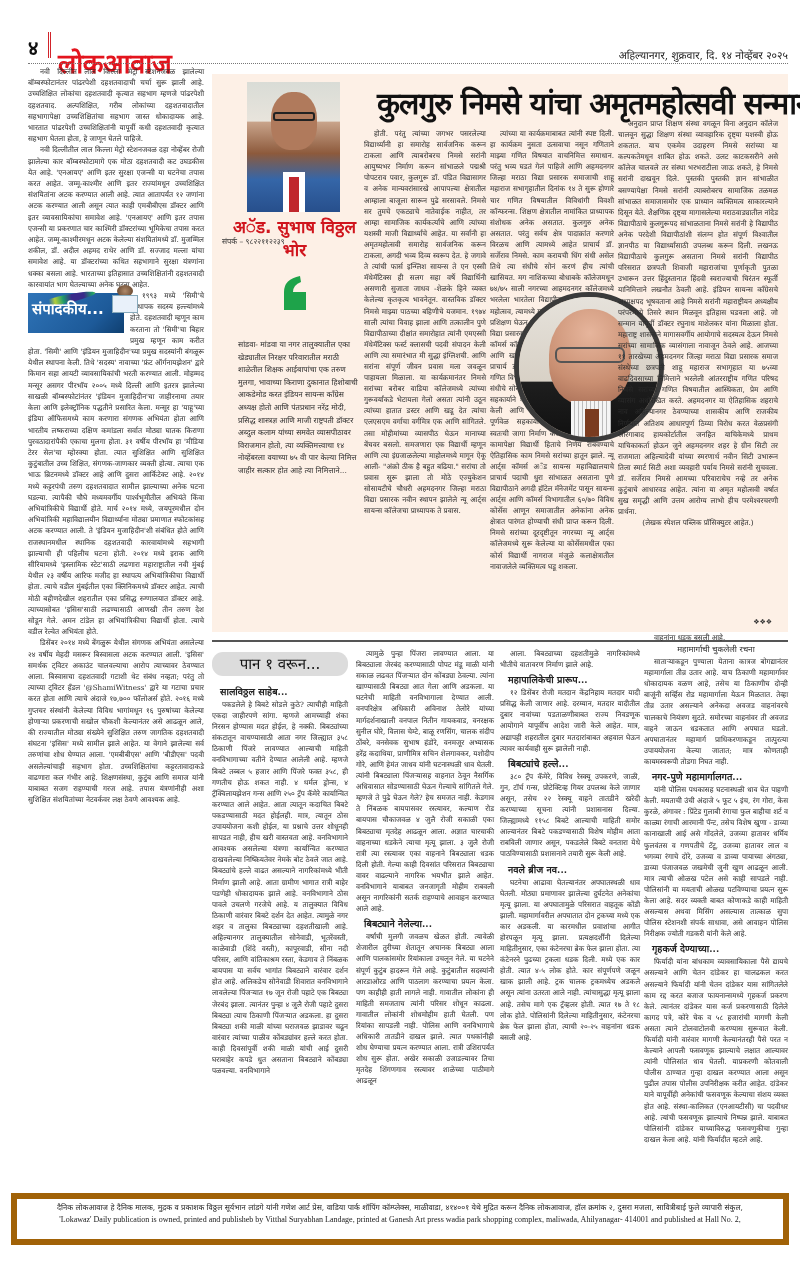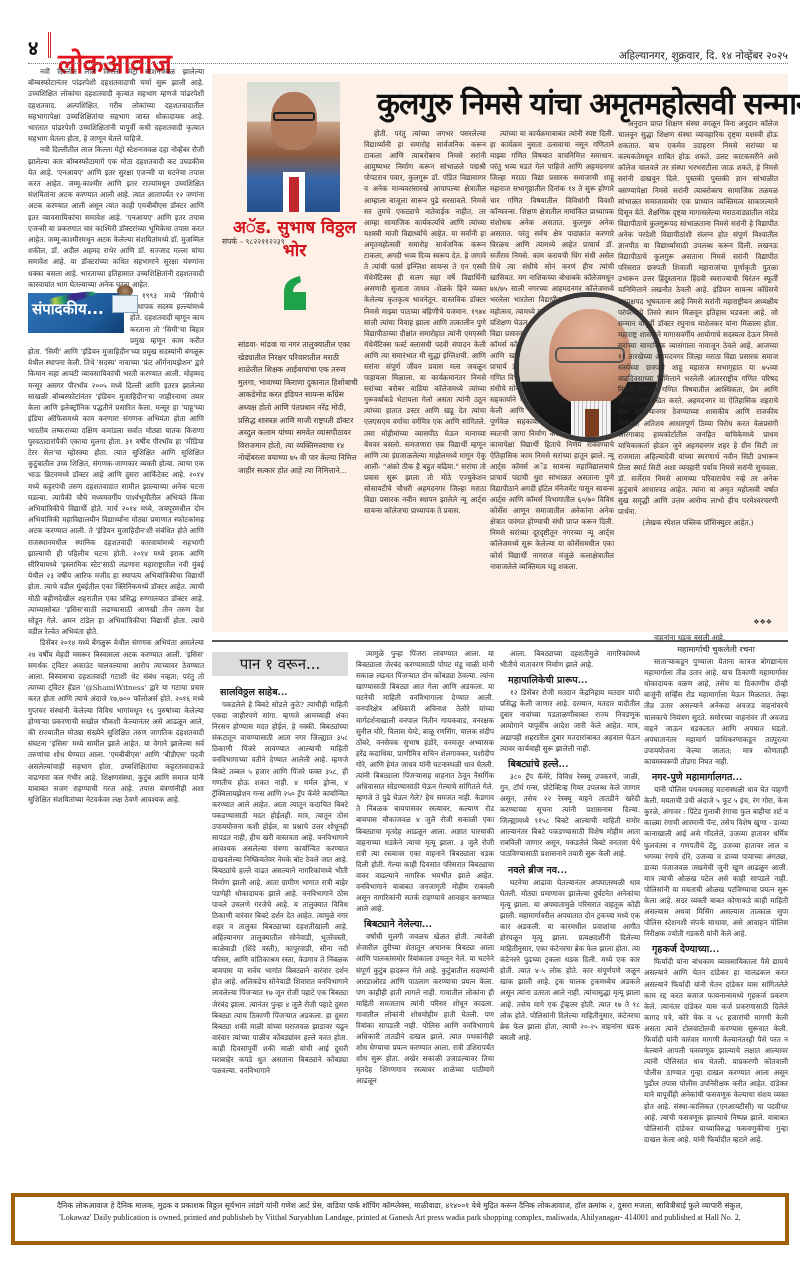--- a/index.html
+++ b/index.html
@@ -45,31 +45,31 @@
   .fc3 { left: 406px; top: 44px; width: 160px; }
   .portrait { position: absolute; left: 302px; top: 218px; width: 150px; height: 150px; border-radius: 50%; border: 5px solid #3a3a3a; overflow: hidden; background: #c9b9a8; }
   .portrait .bg { position:absolute; inset:0; background: linear-gradient(180deg,#e6e2db 0%, #d8d1c6 60%, #1e1e1e 61%, #111 100%); }
   .portrait .head { position:absolute; left:30px; top:12px; width:82px; height:96px; border-radius: 48% 48% 42% 42%; background: radial-gradient(circle at 50% 25%, #e6b59c 0%, #c98f72 60%, #a46a52 100%); }
   .portrait .spec { position:absolute; left:36px; top:50px; width:70px; height:16px; border:2px solid #555; border-radius:6px; }
   .portrait .collar { position:absolute; left:52px; top:104px; width:40px; height:46px; background: repeating-linear-gradient(90deg,#f4f4f4 0 3px,#bbb 3px 4px); }
   .portrait .ptie { position:absolute; left:66px; top:112px; width:14px; height:38px; background:#7a3b1f; }
   .feature-end { position: absolute; right: 16px; bottom: 6px; font-size: 7px; color:#333; }
 
   
-  .pan-box { position: absolute; left: 212px; top: 652px; width: 136px; height: 24px; background: #dcdcdc; text-align: center; font-size: 15px; font-family: "DejaVu Sans", sans-serif; line-height: 24px; color: #111; }
+  .pan-box { position: absolute; left: 212px; top: 652px; width: 136px; height: 24px; background: #dcdcdc; text-align: center; font-size: 15px; font-family: "DejaVu Sans", sans-serif; line-height: 24px; color: #111; border-radius: 11px; }
   .low-col { position: absolute; font-size: 7.2px; line-height: 11.1px; text-align: justify; color: #2a2a2a; }
   .low-col p { text-indent: 10px; }
   .low-col .sub { font-size: 9.5px; font-weight: bold; text-indent: 8px; line-height: 15px; color: #222; margin-top: 2px; }
   .lc1 { left: 212px; top: 682px; width: 136px; }
   .lc2 { left: 356px; top: 648px; width: 138px; }
   .lc3 { left: 500px; top: 648px; width: 140px; }
   .lc4 { left: 644px; top: 632px; width: 144px; }
   .low-rule { position: absolute; left: 212px; top: 640px; width: 576px; border-top: 2px solid #555; }
 
-  .imprint { position: absolute; left: 11px; top: 1193px; width: 778px; height: 52px; border: 4px solid #a16207; text-align: center; padding: 3px 4px; }
+  .imprint { position: absolute; left: 11px; top: 1193px; width: 778px; height: 52px; border: 6px solid #a16207; text-align: center; padding: 3px 4px; }
   .imprint .mr { font-size: 7.6px; line-height: 11.5px; color: #1a1a1a; }
   .imprint .en { font-size: 8px; line-height: 11.5px; font-family: "Liberation Serif", serif; color: #1a1a1a; }
 </style>
 </head>
 <body>
 
 <div class="masthead">
   <span class="page-num">४</span>
   <span class="mast-bar"></span>
   <span class="paper-name">लोकआवाज</span>

